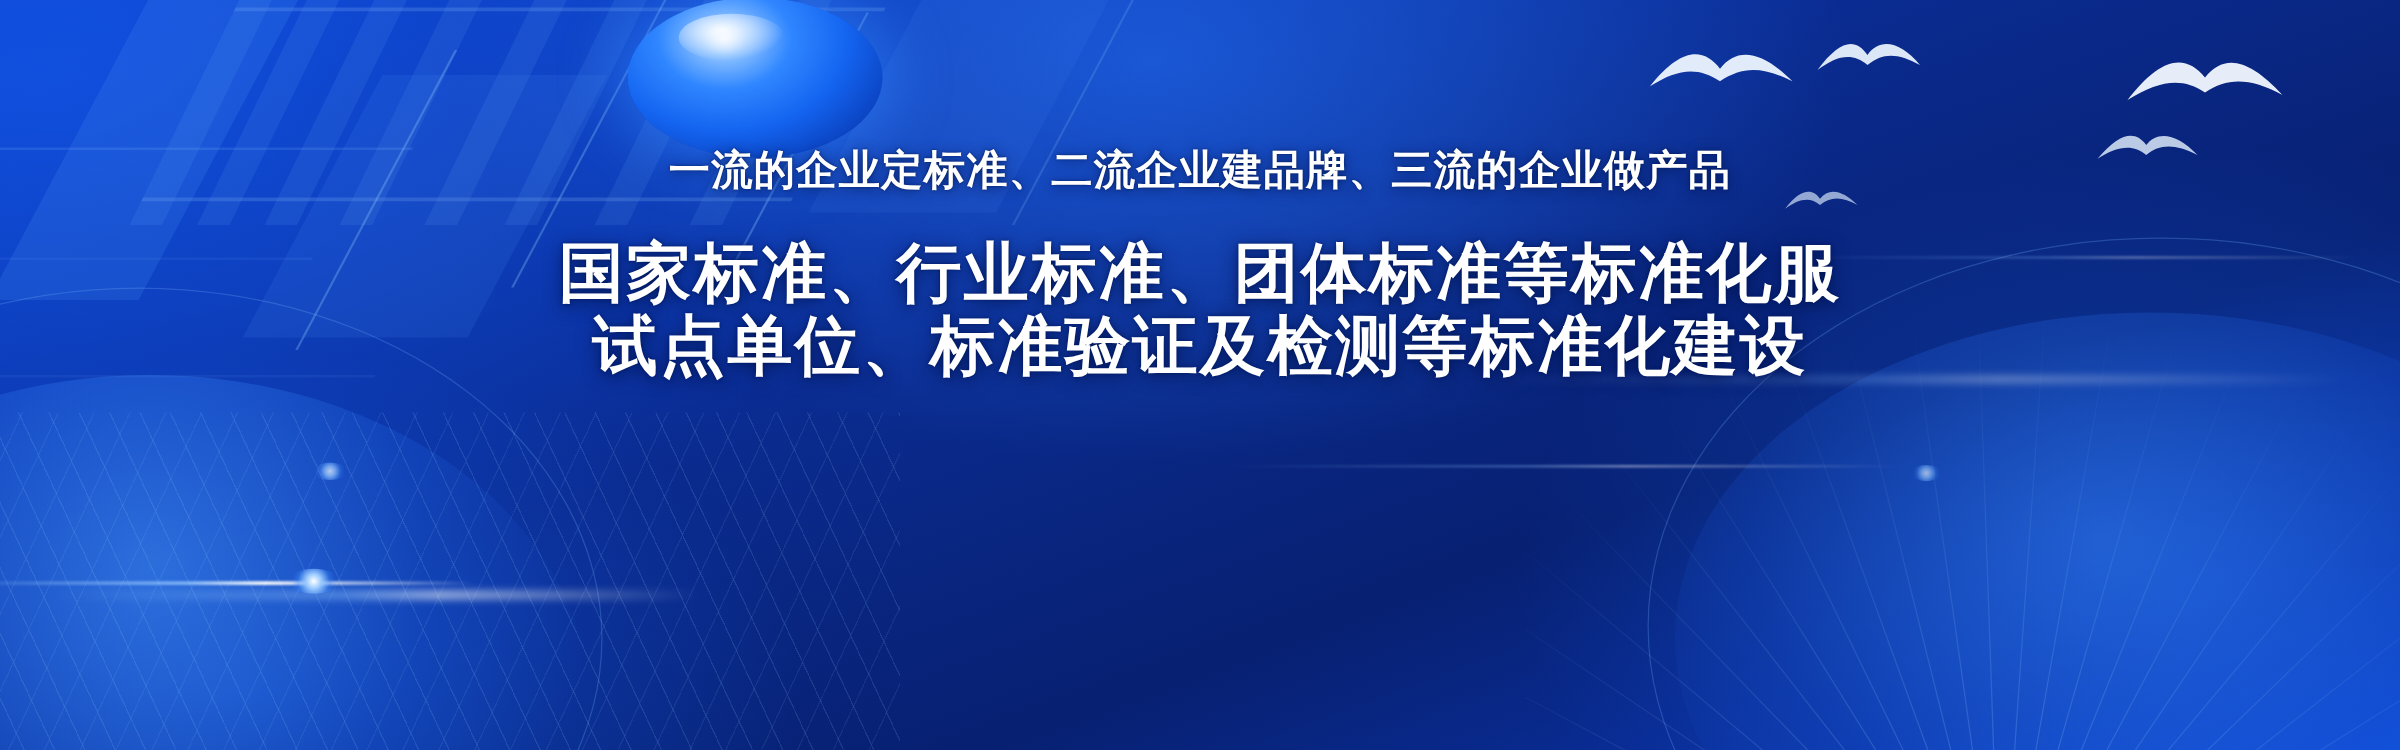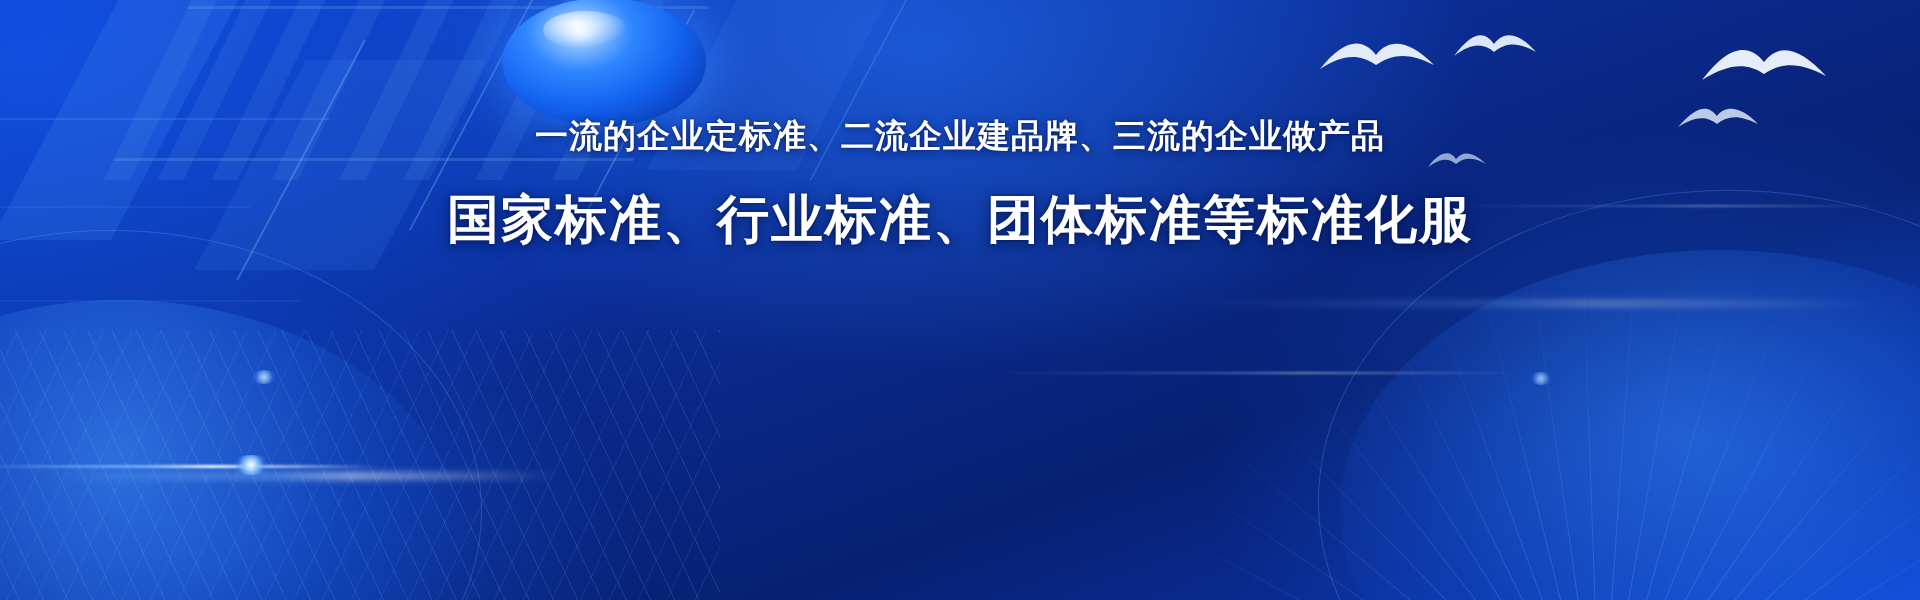--- a/index.html
+++ b/index.html
@@ -186,16 +186,17 @@
       <svg width="62" height="24" viewBox="0 0 62 24">
         <path d="M2 19 C 14 3, 24 2, 30 11 C 37 2, 48 4, 60 16 C 48 9, 38 9, 30 16 C 22 9, 13 11, 2 19 Z" fill="#dfeeff" opacity=".65"></path>
       </svg>
     </div>
   </div>
 
   <div id="copy">
     <div id="headline">一流的企业定标准、二流企业建品牌、三流的企业做产品</div>
     <div id="body-copy">
       <span class="ln">国家标准、行业标准、团体标准等标准化服</span>
+      <span class="ln">试点单位、标准验证及检测等标准化建设</span>
     </div>
   </div>
 
 </div>
 
 </body></html>

